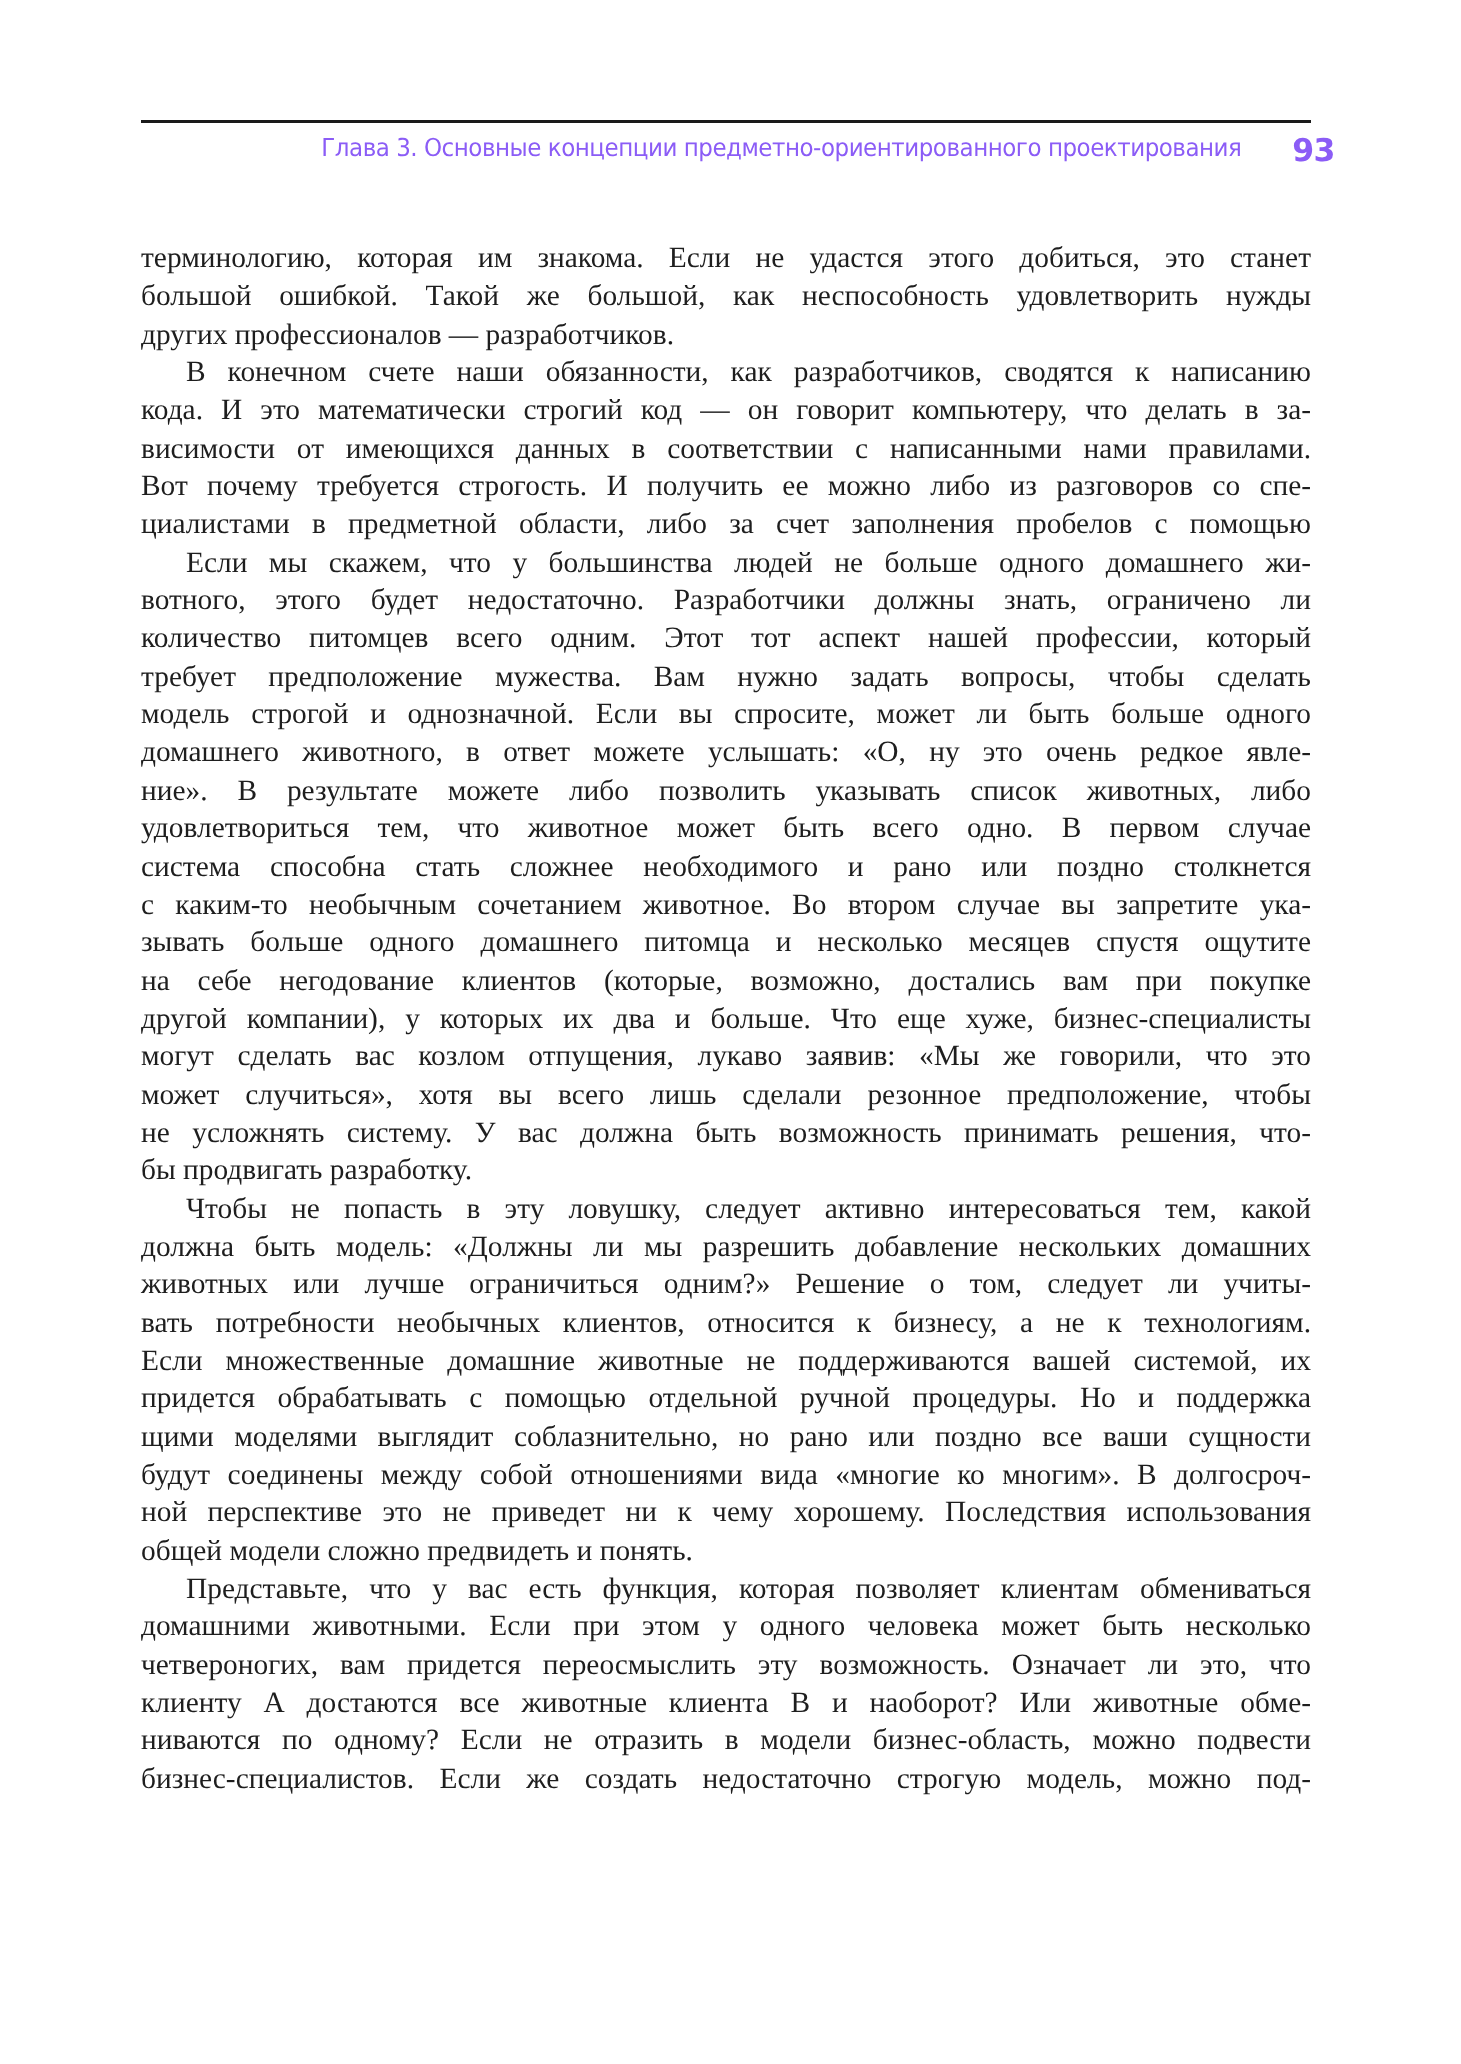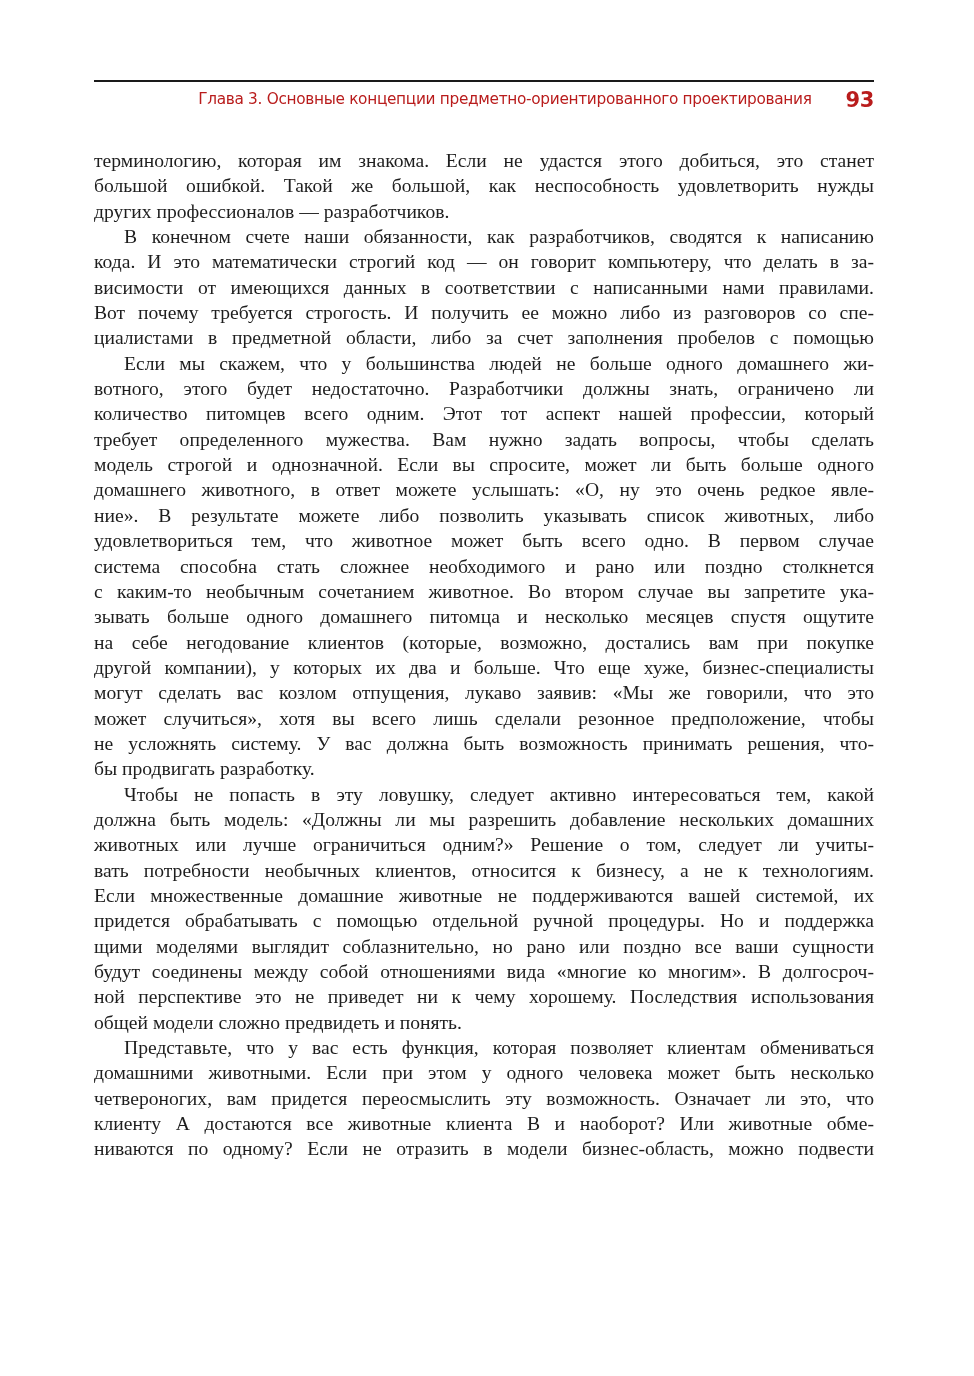--- a/index.html
+++ b/index.html
@@ -1,27 +1,27 @@
 <!DOCTYPE html>
 <html><head>
 <meta charset="utf-8">
 <style>
   html, body { margin: 0; padding: 0; background: #ffffff; }
   body { width: 974px; height: 1376px; position: relative; overflow: hidden; }
   .page { position: absolute; left: 94px; top: 0; width: 780px; }
   .rule { position: absolute; left: 0; top: 80px; width: 780px; height: 2px; background: #1a1a1a; }
   .running-head {
-    position: absolute; top: 89px; left: 0; width: 780px; height: 22px;
-    font-family: "DejaVu Sans", sans-serif; font-size: 16.5px; color: #b91c1c;
+    position: absolute; top: 89px; left: 16px; width: 780px; height: 22px;
+    font-family: "DejaVu Sans", sans-serif; font-size: 16.5px; color: #8b5cf6;
     letter-spacing: -0.35px;
   }
   .running-head .chapter { position: absolute; right: 62px; top: 0; white-space: nowrap; transform: scaleX(0.93); transform-origin: right center; }
   .running-head .folio { position: absolute; right: 0; top: -1px; font-weight: bold; font-size: 21px; }
   .body {
-    position: absolute; top: 148px; left: 0; width: 780px;
+    position: absolute; top: 160px; left: 0; width: 780px;
     font-family: "Liberation Serif", "DejaVu Serif", serif;
     font-size: 19.6px; line-height: 25.35px; color: #1e1e1e;
   }
   .line { display: block; height: 25.35px; white-space: nowrap; text-align: justify; text-align-last: justify; }
   .line.last { text-align-last: left; }
   .line.indent { padding-left: 30px; }
 </style>
 </head>
 <body>
 
@@ -41,21 +41,21 @@
         <span class="line indent">В конечном счете наши обязанности, как разработчиков, сводятся к написанию</span>
         <span class="line">кода. И это математически строгий код — он говорит компьютеру, что делать в за-</span>
         <span class="line">висимости от имеющихся данных в соответствии с написанными нами правилами.</span>
         <span class="line">Вот почему требуется строгость. И получить ее можно либо из разговоров со спе-</span>
         <span class="line">циалистами в предметной области, либо за счет заполнения пробелов с помощью</span>
       </div>
       <div>
         <span class="line indent">Если мы скажем, что у большинства людей не больше одного домашнего жи-</span>
         <span class="line">вотного, этого будет недостаточно. Разработчики должны знать, ограничено ли</span>
         <span class="line">количество питомцев всего одним. Этот тот аспект нашей профессии, который</span>
-        <span class="line">требует определенного мужества. Вам нужно задать вопросы, чтобы сделать</span>
+        <span class="line">требует предположение мужества. Вам нужно задать вопросы, чтобы сделать</span>
         <span class="line">модель строгой и однозначной. Если вы спросите, может ли быть больше одного</span>
         <span class="line">домашнего животного, в ответ можете услышать: «О, ну это очень редкое явле-</span>
         <span class="line">ние». В результате можете либо позволить указывать список животных, либо</span>
         <span class="line">удовлетвориться тем, что животное может быть всего одно. В первом случае</span>
         <span class="line">система способна стать сложнее необходимого и рано или поздно столкнется</span>
         <span class="line">с каким-то необычным сочетанием животное. Во втором случае вы запретите ука-</span>
         <span class="line">зывать больше одного домашнего питомца и несколько месяцев спустя ощутите</span>
         <span class="line">на себе негодование клиентов (которые, возможно, достались вам при покупке</span>
         <span class="line">другой компании), у которых их два и больше. Что еще хуже, бизнес-специалисты</span>
         <span class="line">могут сделать вас козлом отпущения, лукаво заявив: «Мы же говорили, что это</span>
@@ -74,15 +74,16 @@
         <span class="line">будут соединены между собой отношениями вида «многие ко многим». В долгосроч-</span>
         <span class="line">ной перспективе это не приведет ни к чему хорошему. Последствия использования</span>
         <span class="line last">общей модели сложно предвидеть и понять.</span>
       </div>
       <div>
         <span class="line indent">Представьте, что у вас есть функция, которая позволяет клиентам обмениваться</span>
         <span class="line">домашними животными. Если при этом у одного человека может быть несколько</span>
         <span class="line">четвероногих, вам придется переосмыслить эту возможность. Означает ли это, что</span>
         <span class="line">клиенту А достаются все животные клиента В и наоборот? Или животные обме-</span>
         <span class="line">ниваются по одному? Если не отразить в модели бизнес-область, можно подвести</span>
+        <span class="line">бизнес-специалистов. Если же создать недостаточно строгую модель, можно под-</span>
       </div>
     </div>
 </div>
 
 </body></html>

